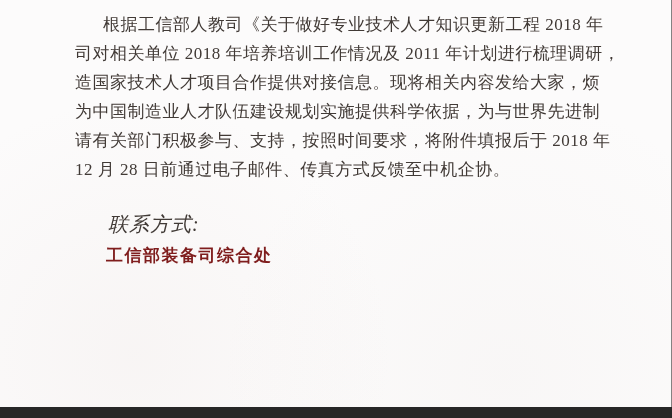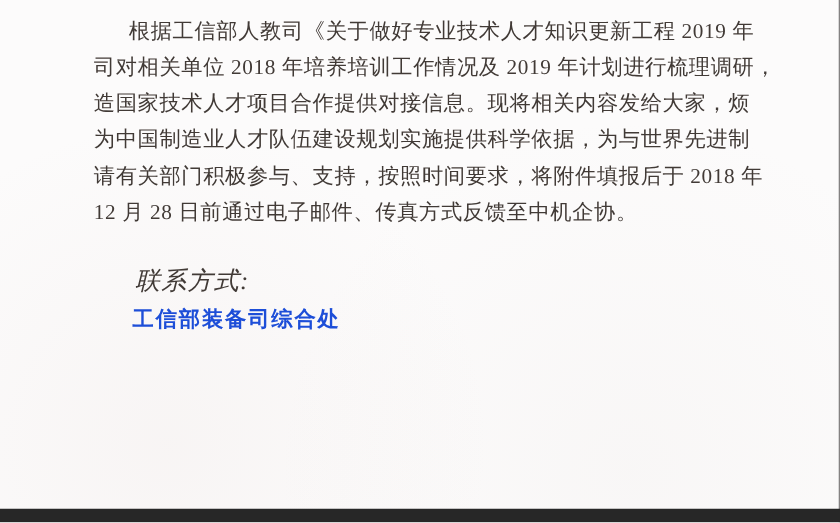--- a/index.html
+++ b/index.html
@@ -47,21 +47,21 @@
     white-space: pre;
     font-style: italic;
   }
   .department-name {
     position: absolute;
     left: 106px;
     top: 244px;
     font-size: 17px;
     font-weight: bold;
     letter-spacing: 1.5px;
-    color: #1d4ed8;
+    color: #7f1d1d;
     white-space: pre;
   }
   .contact-line {
     position: absolute;
     left: 108px;
     top: 279px;
     font-size: 17px;
     letter-spacing: 1px;
     white-space: pre;
   }
@@ -82,22 +82,22 @@
     height: 100%;
     background: rgba(40,35,33,0.35);
   }
 </style>
 </head>
 <body>
 
 <div class="page">
 
   <div class="doc-body">
-    <div class="body-line first">根据工信部人教司《关于做好专业技术人才知识更新工程 2019 年</div>
-    <div class="body-line">司对相关单位 2018 年培养培训工作情况及 2019 年计划进行梳理调研，</div>
+    <div class="body-line first">根据工信部人教司《关于做好专业技术人才知识更新工程 2018 年</div>
+    <div class="body-line">司对相关单位 2018 年培养培训工作情况及 2011 年计划进行梳理调研，</div>
     <div class="body-line">造国家技术人才项目合作提供对接信息。现将相关内容发给大家，烦</div>
     <div class="body-line">为中国制造业人才队伍建设规划实施提供科学依据，为与世界先进制</div>
     <div class="body-line">请有关部门积极参与、支持，按照时间要求，将附件填报后于 2018 年</div>
     <div class="body-line">12 月 28 日前通过电子邮件、传真方式反馈至中机企协。</div>
   </div>
 
   <div class="contact-heading">联系方式:</div>
 
   <div class="department-name">工信部装备司综合处</div>
 

